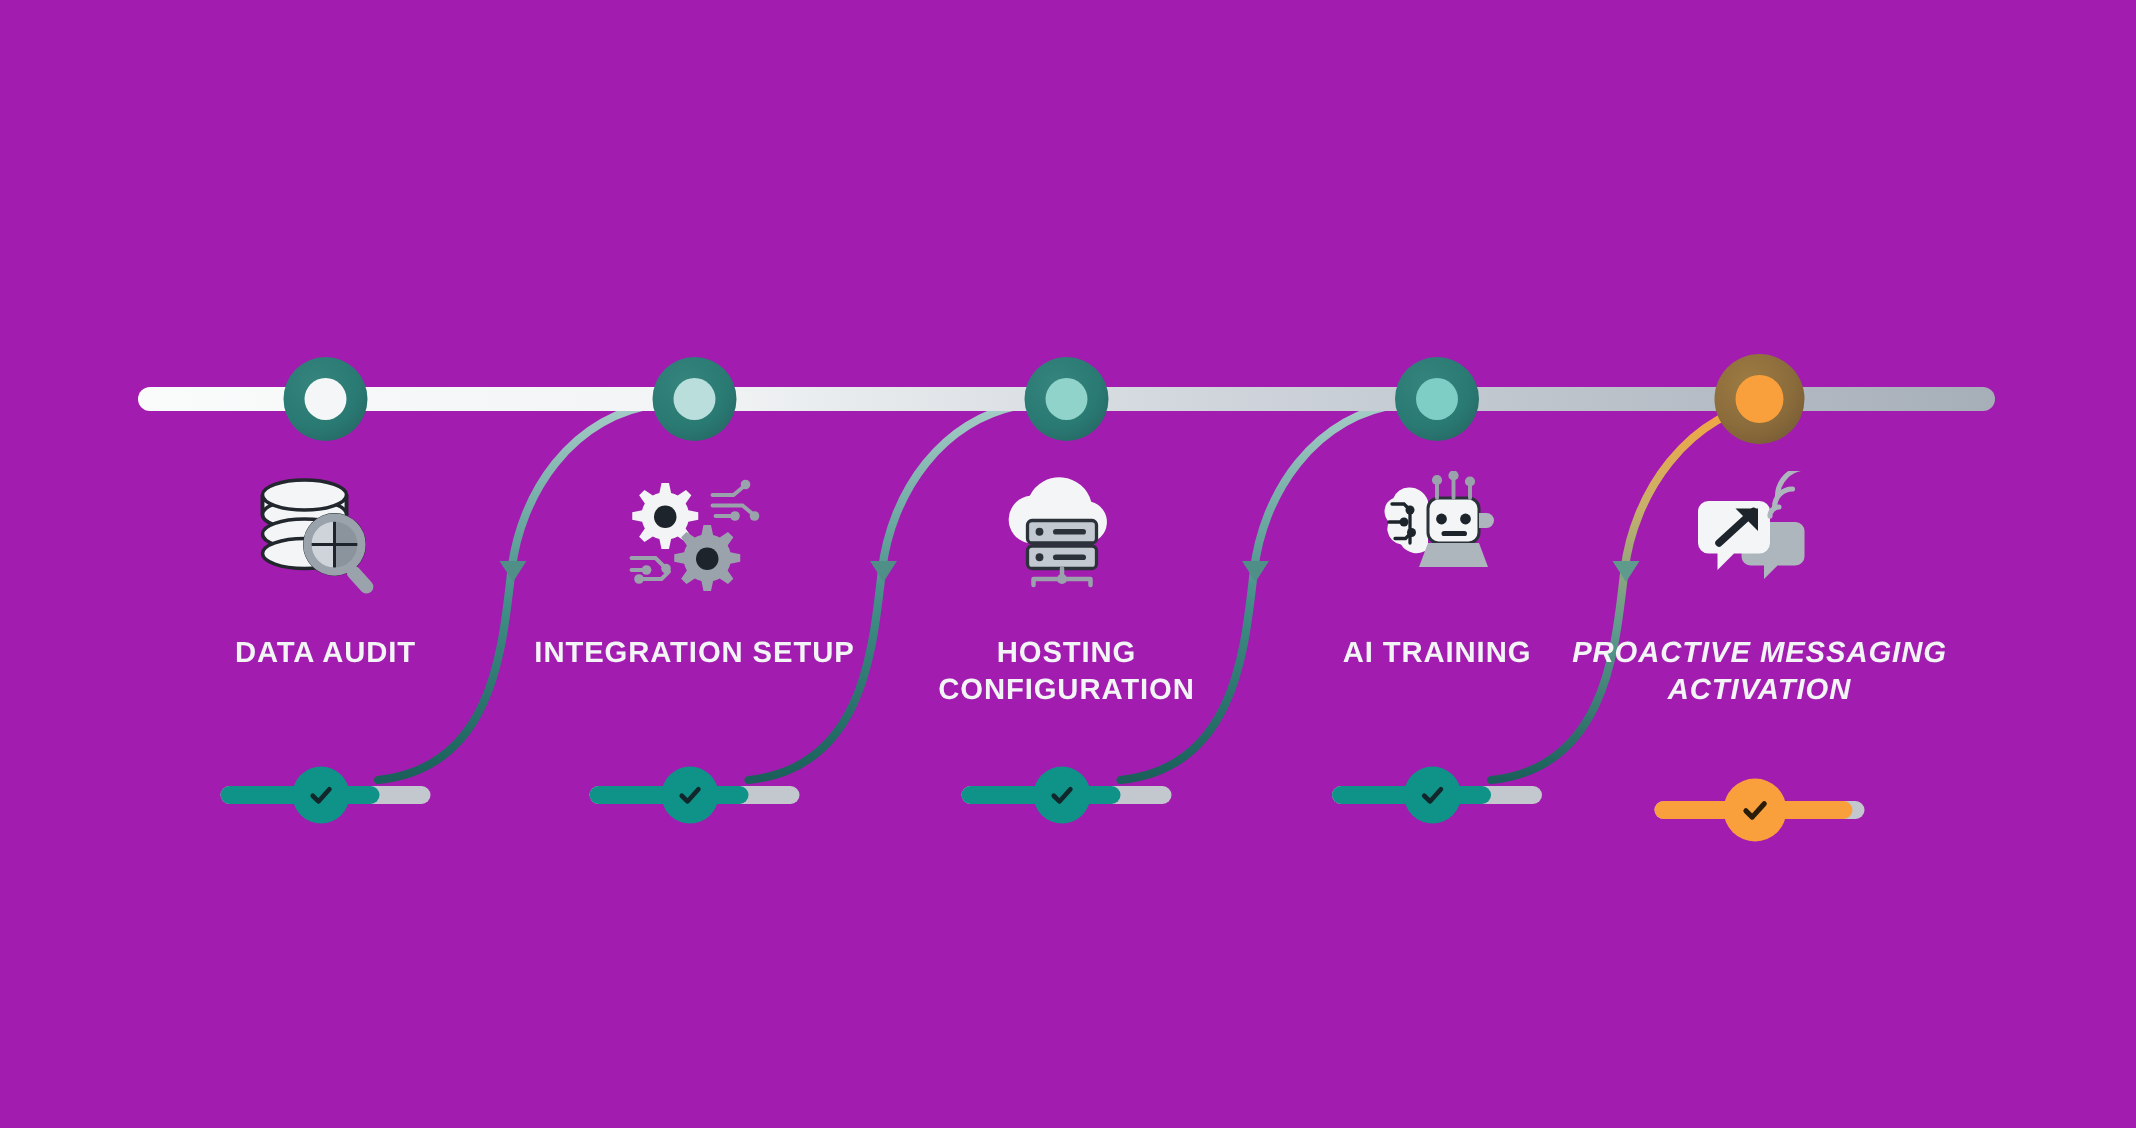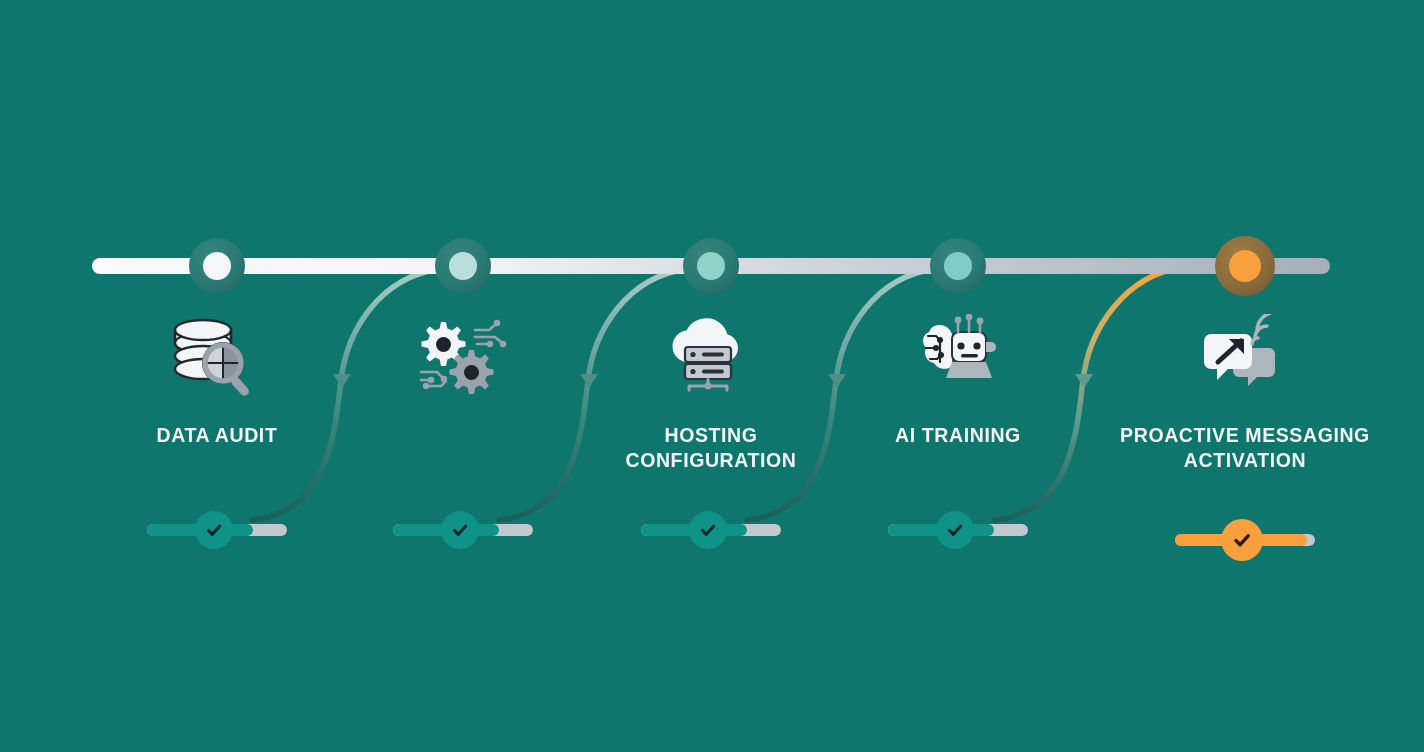--- a/index.html
+++ b/index.html
@@ -6,21 +6,21 @@
   * { box-sizing: border-box; margin: 0; padding: 0; }
   html, body {
     width: 1424px; height: 752px;
     background: #1e242b;
     overflow: hidden;
     font-family: "Liberation Sans", sans-serif;
   }
   #stage {
     position: relative;
     width: 1424px; height: 752px;
-    background: #0f766e;
+    background: #a21caf;
   }
   #bg-svg, #link-svg {
     position: absolute; left: 0; top: 0;
     width: 1424px; height: 752px;
     pointer-events: none;
   }
   .step {
     position: absolute;
     top: 238px;
     width: 250px;
@@ -204,20 +204,21 @@
           <circle cx="90" cy="9" r="3.2"></circle>
             <circle cx="96" cy="30" r="3.2"></circle>
             <circle cx="83" cy="30" r="3.2"></circle>
           <circle cx="37" cy="65" r="3.2"></circle>
             <circle cx="24" cy="66" r="3.2"></circle>
             <circle cx="19" cy="72" r="3.2"></circle>
           <circle cx="41" cy="65" r="0"></circle>
         </g>
       </svg>
     </div>
+    <div class="step-label">Integration Setup</div>
     <div class="progress-wrap">
       <div class="pg-track"></div>
       <div class="pg-fill" style="width:106px;background:#0f9287;"></div>
       <div class="pg-check" style="left:67px;background:#0f9287;">
         <svg width="20" height="20" viewBox="0 0 20 20">
           <path d="M4.5 10.5 L8.3 14.3 L15.6 6.2" fill="none" stroke="#12272b" stroke-width="3.1" stroke-linecap="round" stroke-linejoin="round"></path>
         </svg>
       </div>
     </div>
   </div>
@@ -298,21 +299,21 @@
       <div class="pg-track"></div>
       <div class="pg-fill" style="width:106px;background:#0f9287;"></div>
       <div class="pg-check" style="left:67px;background:#0f9287;">
         <svg width="20" height="20" viewBox="0 0 20 20">
           <path d="M4.5 10.5 L8.3 14.3 L15.6 6.2" fill="none" stroke="#12272b" stroke-width="3.1" stroke-linecap="round" stroke-linejoin="round"></path>
         </svg>
       </div>
     </div>
   </div>
 
-  <div class="step" style="left:1120px;">
+  <div class="step" style="left:1048px;font-style:italic;">
     <div class="node-wrap" style="width:60px;height:60px;top:-2px;">
       <div class="node-ring" style="width:60px;height:60px;background:radial-gradient(circle at 38% 32%, #9e7b42 0%, #8a6b3b 55%, #6d5430 100%);"></div>
       <div class="node-core" style="width:32px;height:32px;background:#f9a03c;"></div>
     </div>
     <div class="icon-box">
       <svg width="112" height="84" viewBox="0 0 112 84">
 
         <path d="M50 34 h30 a6 6 0 0 1 6 6 v17 a6 6 0 0 1 -6 6 h-12 l-9 9 v-9 h-9 a6 6 0 0 1 -6-6 v-17 a6 6 0 0 1 6-6 z" fill="#aeb6bd"></path>
 
         <path d="M22 20 h34 a7 7 0 0 1 7 7 v21 a7 7 0 0 1 -7 7 h-17 l-11 11 v-11 h-6 a7 7 0 0 1 -7-7 v-21 a7 7 0 0 1 7-7 z" fill="#f3f5f6"></path>

